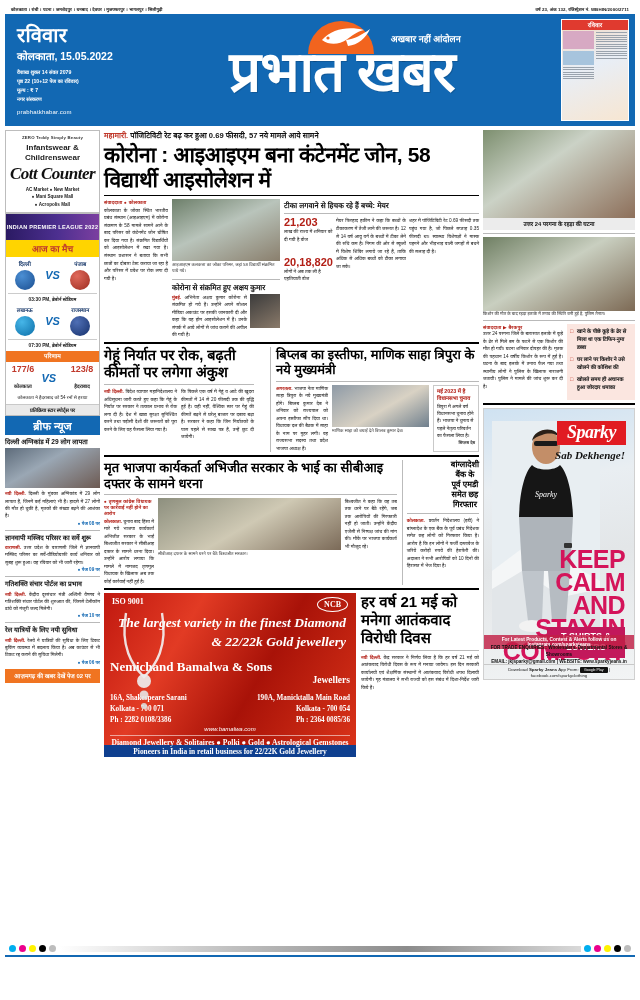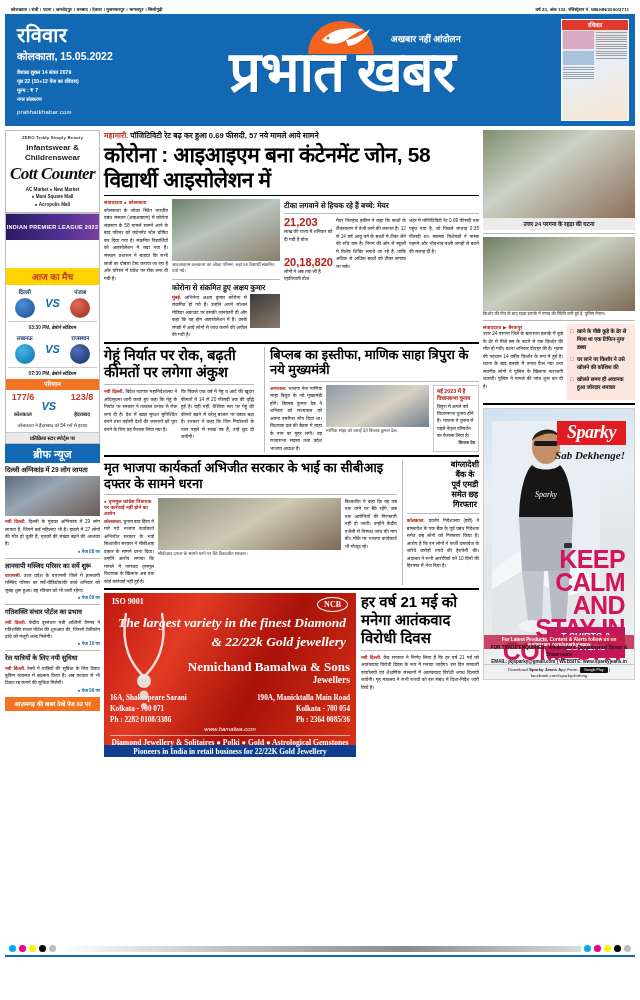--- a/index.html
+++ b/index.html
@@ -60,21 +60,21 @@
   .ad-cott { border:1px solid #bdbdbd; padding:4px 3px; text-align:center; }
   .cc-brands { font-size:4.3px; font-weight:bold; color:#333; letter-spacing:.2px; margin-bottom:3px;}
   .cc-sub { font-size:8px; font-weight:bold; color:#1b1b1b; line-height:1.25; margin-bottom:4px; }
   .cc-logo { font-family:"Liberation Serif", serif; font-style:italic; font-weight:bold; font-size:17px; line-height:.82; color:#111; letter-spacing:-.5px; margin:2px 0 5px;}
   .cc-stores { font-size:4.6px; font-weight:bold; color:#222; line-height:1.6; }
 
   
   .ipl-box { border:1px solid #bdbdbd; }
   .ipl-hdr { background:linear-gradient(90deg,#2b1a63,#4c2f8f 55%,#7b3fa0); height:26px; display:flex; align-items:center; justify-content:center; }
   .ipl-hdr-txt { color:#fff; font-size:5.5px; font-weight:bold; text-align:center; line-height:1.15; letter-spacing:.3px;}
-  .ipl-title { background:#ffd400; color:#c0392b; font-size:9px; font-weight:bold; text-align:center; padding:2px 0;margin-top:28px; }
+  .ipl-title { background:#ffd400; color:#c0392b; font-size:9px; font-weight:bold; text-align:center; padding:2px 0; }
   .match { padding:3px 2px 1px; }
   .teams { display:flex; align-items:center; justify-content:space-between; font-size:5.6px; font-weight:bold; text-align:center;}
   .team { flex:1; color:#1a3a6b; }
   .team .crest { width:20px; height:20px; border-radius:50%; margin:2px auto 0; }
   .vs { color:#1268b3; font-size:11px; font-weight:bold; font-style:italic; flex:0 0 22px;}
   .match-time { font-size:4.8px; font-weight:bold; text-align:center; border-top:1px solid #ccc; margin-top:3px; padding-top:2px; color:#222;}
   .ipl-foot { background:#f07421; color:#fff; font-size:6px; font-weight:bold; text-align:center; padding:1.5px 0; margin-top:2px;}
 
   
   .score-row { display:flex; align-items:center; justify-content:space-around; padding:3px 2px; }
@@ -124,21 +124,21 @@
   .notebox-t { font-size:5.4px; font-weight:bold; color:#b32017; line-height:1.4;}
 
   
   .ad-jewel {
     background:linear-gradient(120deg,#c0180f,#e23b24 30%,#a81208 60%,#d93319);
     color:#fff; padding:5px 6px; position:relative; height:152px;
   }
   .aj-iso { position:absolute; left:8px; top:5px; font-family:"Liberation Serif",serif; font-size:8px; font-weight:bold; text-align:center; line-height:1;}
   .aj-ncb { position:absolute; right:8px; top:4px; border:1.5px solid #fff; border-radius:50%; padding:2px 6px; font-family:"Liberation Serif",serif; font-size:8px; font-weight:bold;}
   .aj-main { font-family:"Liberation Serif",serif; font-style:italic; font-weight:bold; font-size:13.5px; line-height:1.35; text-align:right; margin-top:16px; padding-right:4px;}
-  .aj-name { font-family:"Liberation Serif",serif; font-weight:bold; font-size:13px; text-align:right; margin-top:8px;}
+  .aj-name { font-family:"Liberation Serif",serif; font-weight:bold; font-size:13px; text-align:left; margin-top:8px;}
   .aj-jw { font-family:"Liberation Serif",serif; font-weight:bold; font-size:9.5px; text-align:right; }
   .aj-addr { display:flex; justify-content:space-between; font-family:"Liberation Serif",serif; font-weight:bold; font-size:7.2px; line-height:1.5; margin-top:8px;}
   .aj-web { text-align:center; font-size:6px; font-style:italic; margin-top:1px;}
   .aj-cat { text-align:center; font-family:"Liberation Serif",serif; font-weight:bold; font-size:7.6px; border-top:1px solid rgba(255,255,255,.55); margin-top:3px; padding-top:2px;}
   .aj-foot { background:#0e3f8f; color:#fff; text-align:center; font-family:"Liberation Serif",serif; font-weight:bold; font-size:7.4px; padding:1.5px 0;}
   .necklace { position:absolute; left:14px; top:14px; width:52px; height:118px; }
 
   
   .rb-kicker { font-size:5.8px; font-weight:bold; background:#ececec; padding:2px 3px; text-align:center; }
   .headline-right { font-size:16.5px; font-weight:bold; line-height:1.2; text-align:center; color:#000; }
@@ -391,21 +391,21 @@
               </div>
               <div class="col">मेयर फिरहाद हकीम ने कहा कि बच्चों के टीकाकरण में तेजी लाने की जरूरत है। 12 से 14 वर्ष आयु वर्ग के बच्चों में टीका लेने की रुचि कम है। निगम की ओर से स्कूलों में विशेष शिविर लगाये जा रहे हैं, ताकि अधिक से अधिक बच्चों को टीका लगाया जा सके।</div>
               <div class="col">शहर में पॉजिटिविटी रेट 0.69 फीसदी तक पहुंच गया है, जो पिछले सप्ताह 0.35 फीसदी था। स्वास्थ्य विशेषज्ञों ने मास्क पहनने और भीड़भाड़ वाली जगहों से बचने की सलाह दी है।</div>
             </div>
           </div>
         </div>
       </div>
 
       <div class="rule" style="border-top-width:2px"></div>
 
-      <div style="display:flex; gap:10px">
+      <div style="display:flex; gap:16px">
         <div style="flex:0 0 150px">
           <div class="headline-2">गेहूं निर्यात पर रोक, बढ़ती कीमतों पर लगेगा अंकुश</div>
           <div class="rule-thin"></div>
           <div class="cols-3">
             <div class="col">
               <b>नयी दिल्ली.</b> <span>विदेश व्यापार महानिदेशालय ने अधिसूचना जारी करते हुए कहा कि गेहूं के निर्यात पर सरकार ने तत्काल प्रभाव से रोक लगा दी है। देश में खाद्य सुरक्षा सुनिश्चित करने तथा पड़ोसी देशों की जरूरतों को पूरा करने के लिए यह फैसला लिया गया है।</span>
             </div>
             <div class="col">कि पिछले एक वर्ष में गेहूं व आटे की खुदरा कीमतों में 14 से 20 फीसदी तक की वृद्धि हुई है। यही नहीं, वैश्विक स्तर पर गेहूं की कीमतें बढ़ने से घरेलू बाजार पर दबाव बढ़ा है। सरकार ने कहा कि जिन निर्यातकों के पास पहले से साख पत्र हैं, उन्हें छूट दी जायेगी।</div>
           </div>
         </div>

